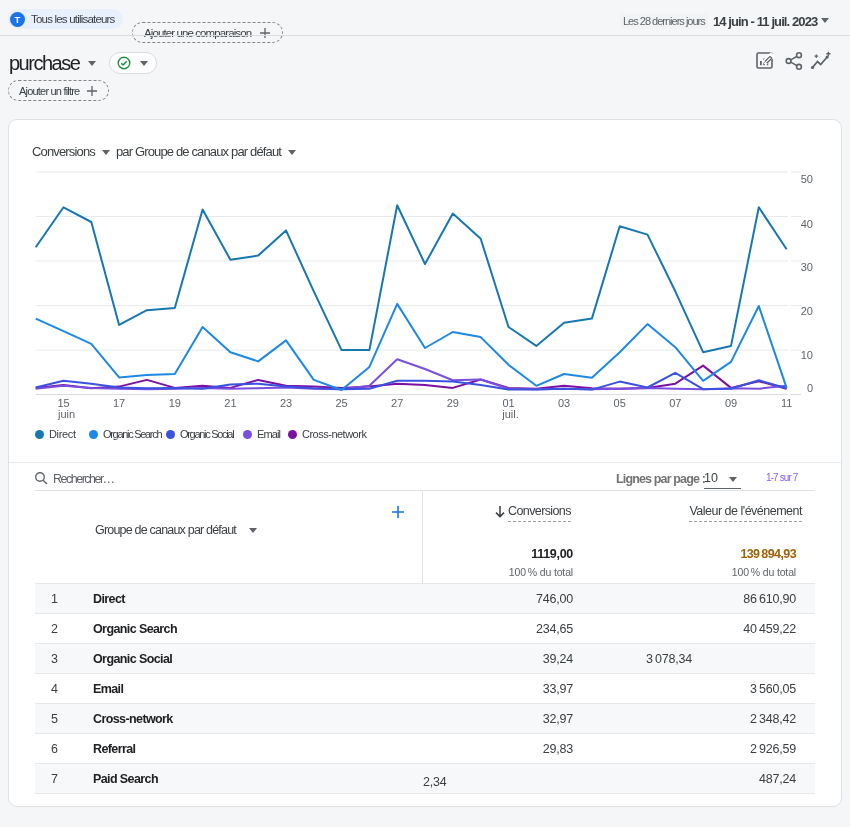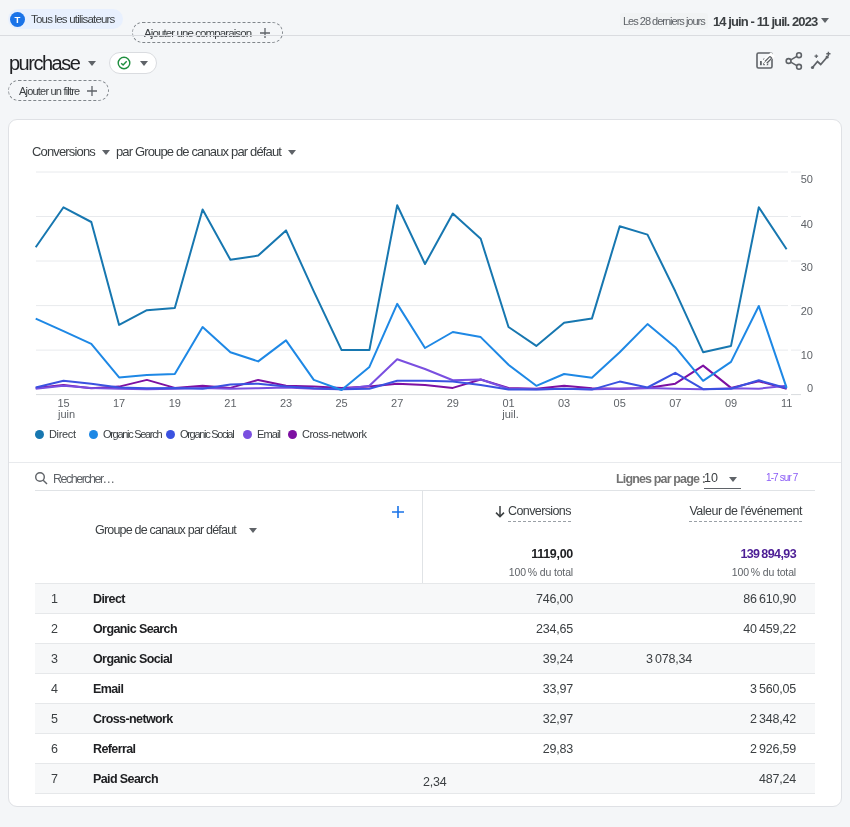--- a/index.html
+++ b/index.html
@@ -153,21 +153,21 @@
     <path d="M7 1v12M1 7h12" stroke="#1a73e8" stroke-width="1.6"></path>
   </svg>
 <svg class="abs" style="left:495px;top:505px;" width="10" height="13" viewBox="0 0 10 13">
     <path d="M5 1v10.2M1 7.6l4 4 4-4" fill="none" stroke="#3c4043" stroke-width="1.5"></path>
   </svg>
 <div class="abs" style="left:508px;top:504px;font-size:12.5px;color:#3c4043;white-space:nowrap;"><span style="border-bottom:1px dashed #9aa0a6;padding-bottom:3px;letter-spacing:-0.6px;">Conversions</span></div>
 <div class="abs" style="right:48px;top:504px;font-size:12.5px;color:#3c4043;white-space:nowrap;"><span style="border-bottom:1px dashed #9aa0a6;padding-bottom:3px;letter-spacing:-0.5px;">Valeur de l'événement</span></div>
 
 <div class="abs" style="left:423px;top:547px;width:150px;text-align:right;font-size:12.5px;font-weight:bold;letter-spacing:-0.3px;color:#202124;">1119,00</div>
 <div class="abs" style="left:423px;top:566px;width:150px;text-align:right;font-size:10.5px;letter-spacing:-0.15px;color:#5f6368;">100 % du total</div>
-<div class="abs" style="left:646px;top:547px;width:150px;text-align:right;font-size:12.5px;font-weight:bold;letter-spacing:-0.6px;color:#4c1d95;">139 894,93</div>
+<div class="abs" style="left:646px;top:547px;width:150px;text-align:right;font-size:12.5px;font-weight:bold;letter-spacing:-0.6px;color:#a16207;">139 894,93</div>
 <div class="abs" style="left:646px;top:566px;width:150px;text-align:right;font-size:10.5px;letter-spacing:-0.15px;color:#5f6368;">100 % du total</div>
 
 <div class="abs" style="left:35px;top:583px;width:780px;">
 <div style="height:30px;background:#f7f8f9;border-top:1px solid #e6e8ea;position:relative;font-size:12.5px;color:#3c4043;">
   <span style="position:absolute;left:12px;top:8px;width:15px;text-align:center;">1</span>
   <span style="position:absolute;left:58px;top:8px;font-weight:bold;color:#202124;letter-spacing:-0.6px;">Direct</span>
   <span style="position:absolute;left:388px;top:8px;width:150px;text-align:right;letter-spacing:-0.2px;">746,00</span>
   <span style="position:absolute;left:611px;top:8px;width:150px;text-align:right;letter-spacing:-0.2px;">86 610,90</span>
 </div>
 <div style="height:30px;background:#ffffff;border-top:1px solid #e6e8ea;position:relative;font-size:12.5px;color:#3c4043;">

